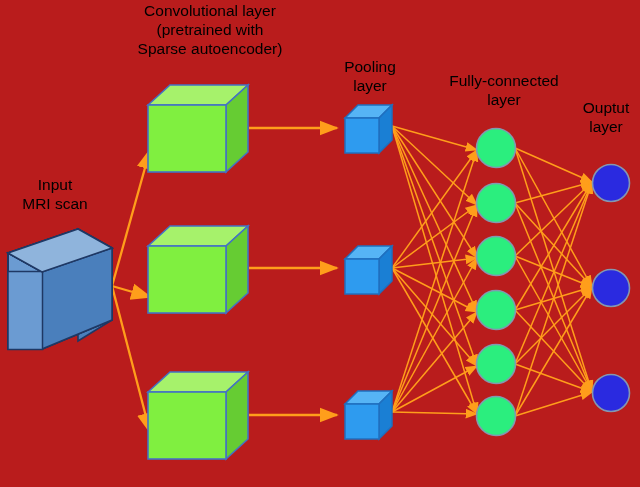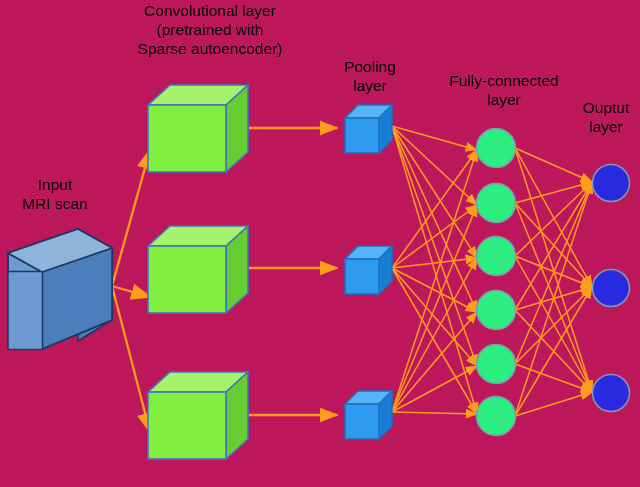--- a/index.html
+++ b/index.html
@@ -4,21 +4,21 @@
 <style>
   html, body {
     margin: 0;
     padding: 0;
     background: #ffffff;
   }
   #page {
     position: relative;
     width: 640px;
     height: 487px;
-    background: #be185d;
+    background: #b91c1c;
     overflow: hidden;
     font-family: "Liberation Sans", sans-serif;
   }
   svg.diagram {
     position: absolute;
     left: 0;
     top: 0;
     width: 640px;
     height: 487px;
   }

